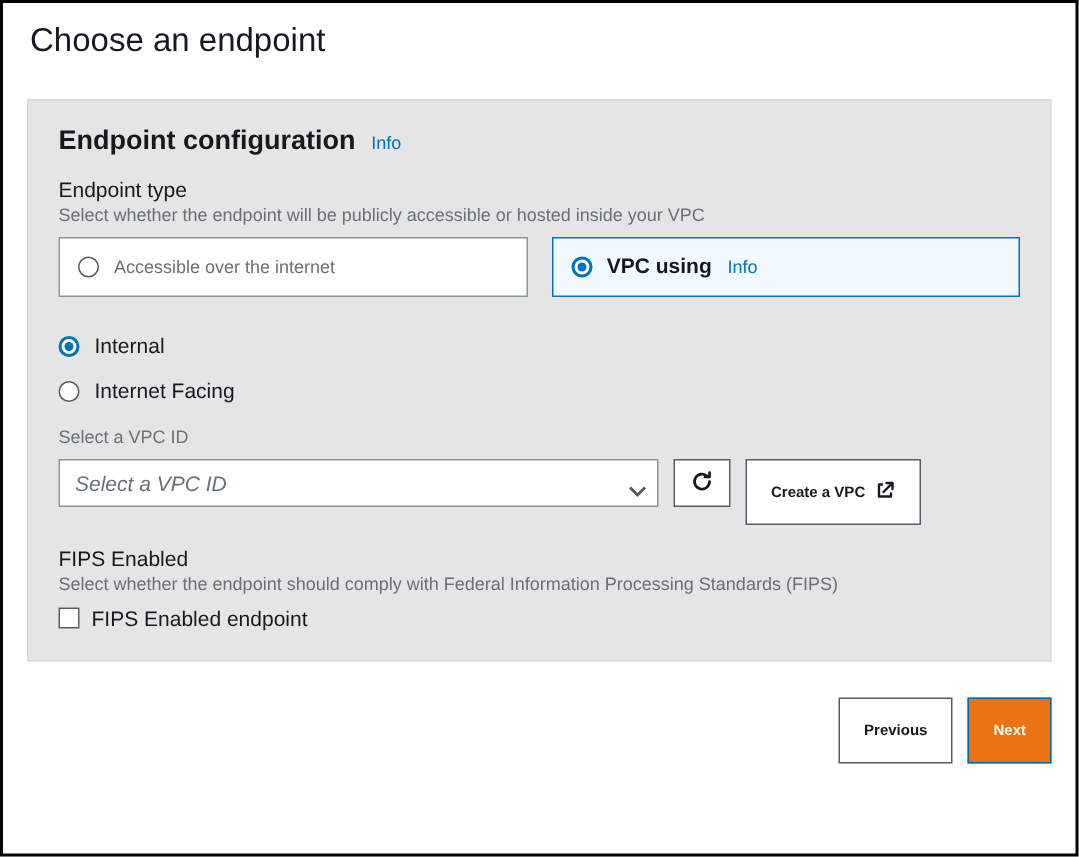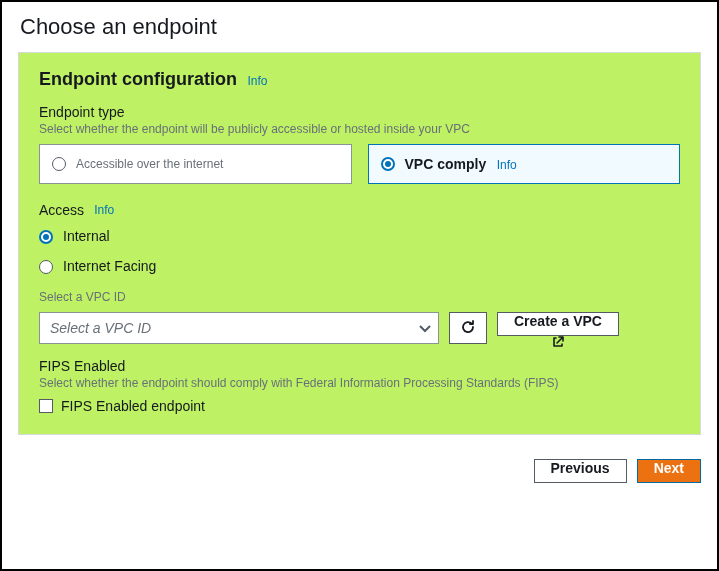--- a/index.html
+++ b/index.html
@@ -12,22 +12,22 @@
       padding: 0;
       color: #16191f;
     }
     .page-title {
       font-size: 22px;
       font-weight: 400;
       padding: 12px 18px 10px 18px;
     }
     .panel {
       border: 1px solid #d5dbdb;
-      margin: 2px 16px 12px 16px;
-      background: #bef264;
+      margin: 16px 16px 12px 16px;
+      background: #e5e5e5;
     }
     .panel-header {
       padding: 16px 20px 14px 20px;
     }
     .panel-header h2 {
       font-size: 18px;
       font-weight: 700;
       display: inline;
     }
     .info-link {
@@ -148,32 +148,31 @@
       width: 38px;
       height: 32px;
       border: 1px solid #545b64;
       background: #fff;
       display: flex;
       align-items: center;
       justify-content: center;
       cursor: pointer;
     }
     .btn {
-      height: 24px;
+      height: 44px;
       padding: 0 16px;
       border: 1px solid #545b64;
       background: #fff;
-      font-size: 14px;
+      font-size: 10px;
       font-weight: 700;
       color: #16191f;
       display: inline-flex;
       align-items: center;
       gap: 6px;
       cursor: pointer;
-      flex-direction: column;
     }
     .checkbox-row {
       display: flex;
       align-items: center;
       gap: 8px;
       margin-top: 8px;
       cursor: pointer;
       text-align: center;
     }
     .checkbox {
@@ -229,32 +228,28 @@
         <div class="radio-outer"></div>
         <div class="card-content">
           <div class="card-desc">Accessible over the internet</div>
         </div>
       </div>
       <div class="card selected">
         <div class="radio-outer checked">
             <div class="radio-inner"></div>
           </div>
         <div class="card-content">
-          <span class="card-title">VPC comply</span>
+          <span class="card-title">VPC using</span>
           <span class="info-link">Info</span>
         </div>
       </div>
     </div>
   </div>
 
   <div class="section">
-    <div class="access-header">
-      <span class="section-label">Access</span>
-      <span class="info-link">Info</span>
-    </div>
     <div class="radio-row">
       <div class="radio-outer checked">
           <div class="radio-inner"></div>
         </div>
       <span class="radio-row-label">Internal</span>
     </div>
     <div class="radio-row" style="margin-top:14px">
       <div class="radio-outer"></div>
       <span class="radio-row-label">Internet Facing</span>
     </div>

